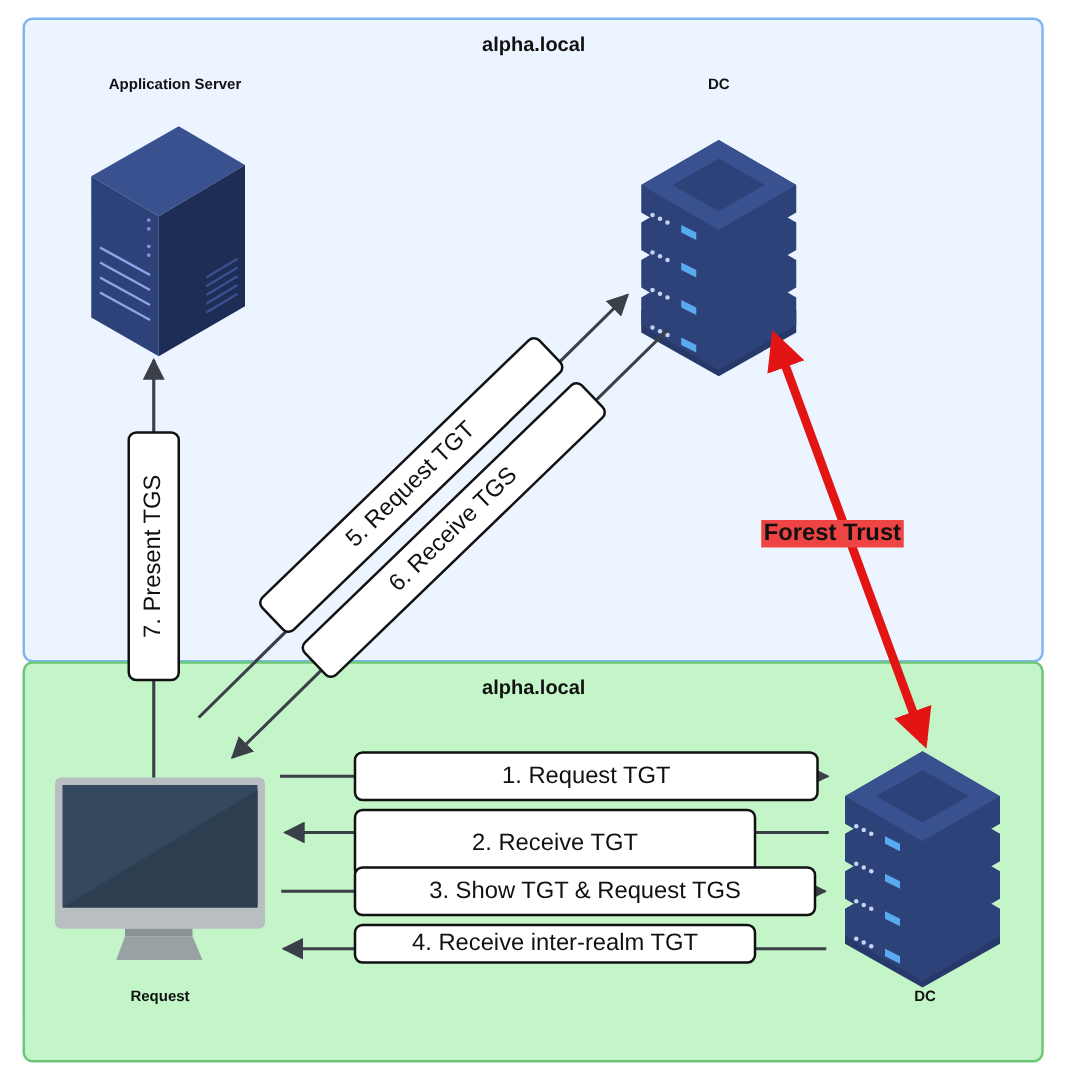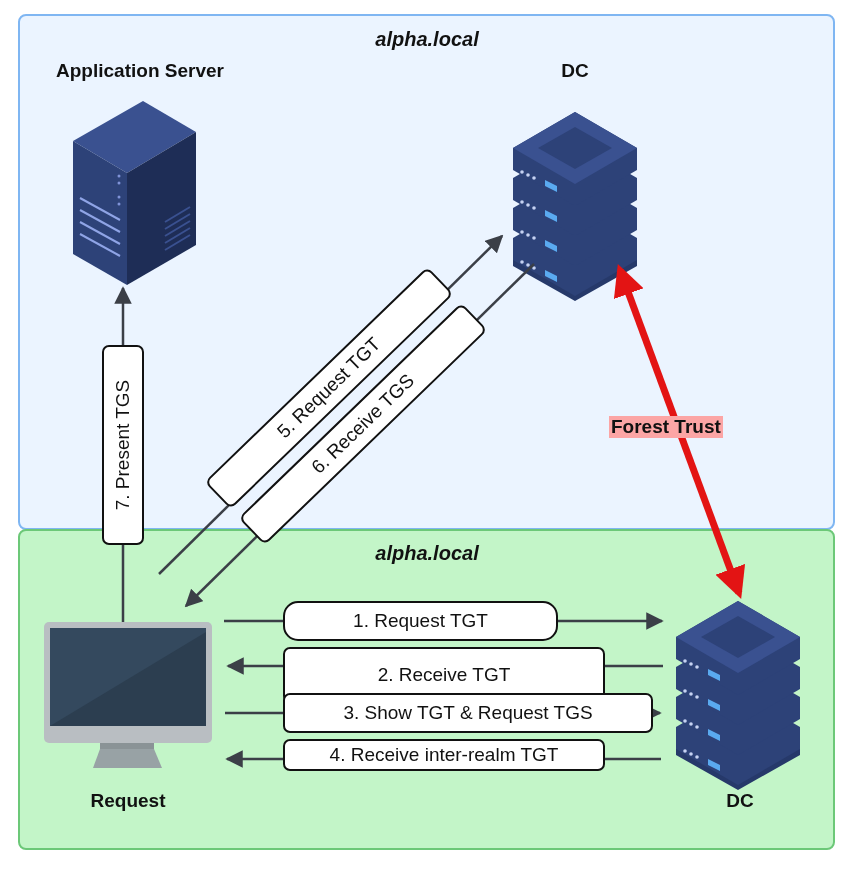--- a/index.html
+++ b/index.html
@@ -1,26 +1,26 @@
 <!DOCTYPE html>
 <html><head>
 <meta charset="utf-8">
 <style>
   html, body { margin:0; padding:0; background:#ffffff; }
   body { width:854px; height:870px; position:relative; overflow:hidden; font-family:"Liberation Sans", sans-serif; }
   .zone { position:absolute; border-radius:8px; box-sizing:border-box; }
   #zone-alpha { left:18px; top:14px; width:817px; height:516px; background:#ebf4ff; border:2px solid #7fb6f2; }
   #zone-beta { left:18px; top:529px; width:817px; height:321px; background:#c3f5c8; border:2px solid #6cc878; }
   .title { position:absolute; font-weight:bold; color:#111; text-align:center; white-space:nowrap; }
-  .zone-title { font-size:20px;font-style:italic; }
-  .node-label { font-size:19px;text-align:center; }
+  .zone-title { font-size:16px; }
+  .node-label { font-size:12px;text-align:center; }
   svg#diagram { position:absolute; left:0; top:0; }
   .msg { position:absolute; background:#fff; border:2px solid #111; border-radius:7px; box-sizing:border-box;
          font-size:19px; color:#111; display:flex; align-items:center; justify-content:center; white-space:nowrap; }
-  .forest { position:absolute; font-size:19px; font-weight:bold; color:#111; background:#fca5a5; padding:0 2px; }
+  .forest { position:absolute; font-size:19px; font-weight:bold; color:#111; background:#ef4444; padding:0 2px; }
 </style>
 </head>
 <body>
 
 <div class="zone" id="zone-alpha"></div>
 <div class="zone" id="zone-beta"></div>
 
 <div class="title zone-title" style="left:327px;top:28px;width:200px;">alpha.local</div>
 <div class="title zone-title" style="left:327px;top:542px;width:200px;">alpha.local</div>
 
@@ -138,21 +138,21 @@
     <line x1="225" y1="713" x2="660" y2="713" marker-end="url(#ah)"></line>
     <line x1="661" y1="759" x2="227" y2="759" marker-end="url(#ah)"></line>
     <line x1="159" y1="574" x2="502" y2="236" marker-end="url(#ah)"></line>
     <line x1="534" y1="264" x2="186" y2="606" marker-end="url(#ah)"></line>
     <line x1="123" y1="622" x2="123" y2="288" marker-end="url(#ah)"></line>
   </g>
 
   <line x1="620" y1="270" x2="739" y2="593" stroke="#e31414" stroke-width="7" marker-start="url(#ahr)" marker-end="url(#ahr)"></line>
 </svg>
 
-<div class="msg" style="left:283px;top:601px;width:275px;height:40px;border-radius:15px;">1. Request TGT</div>
+<div class="msg" style="left:283px;top:601px;width:372px;height:40px;">1. Request TGT</div>
 <div class="msg" style="left:283px;top:647px;width:322px;height:56px;">2. Receive TGT</div>
 <div class="msg" style="left:283px;top:693px;width:370px;height:40px;">3. Show TGT &amp; Request TGS</div>
 <div class="msg" style="left:283px;top:739px;width:322px;height:32px;">4. Receive inter-realm TGT</div>
 
 <div class="msg" style="left:23px;top:424px;width:200px;height:42px;transform:rotate(-90deg);">7. Present TGS</div>
 
 <div class="msg" style="left:174px;top:369px;width:310px;height:38px;transform:rotate(-44deg);">5. Request TGT</div>
 <div class="msg" style="left:208px;top:405px;width:310px;height:38px;transform:rotate(-44deg);">6. Receive TGS</div>
 
 <div class="forest" style="left:609px;top:416px;">Forest Trust</div>

